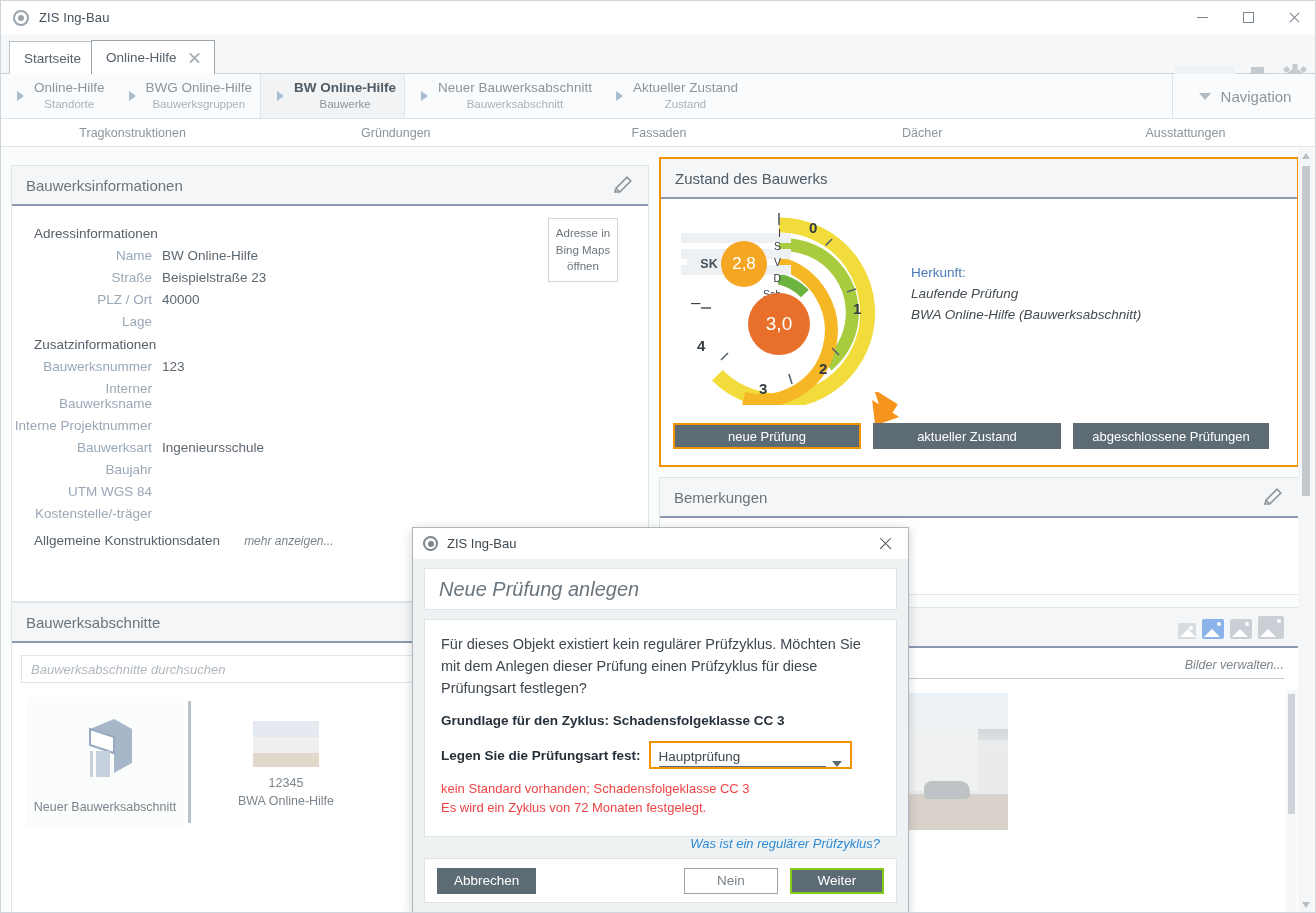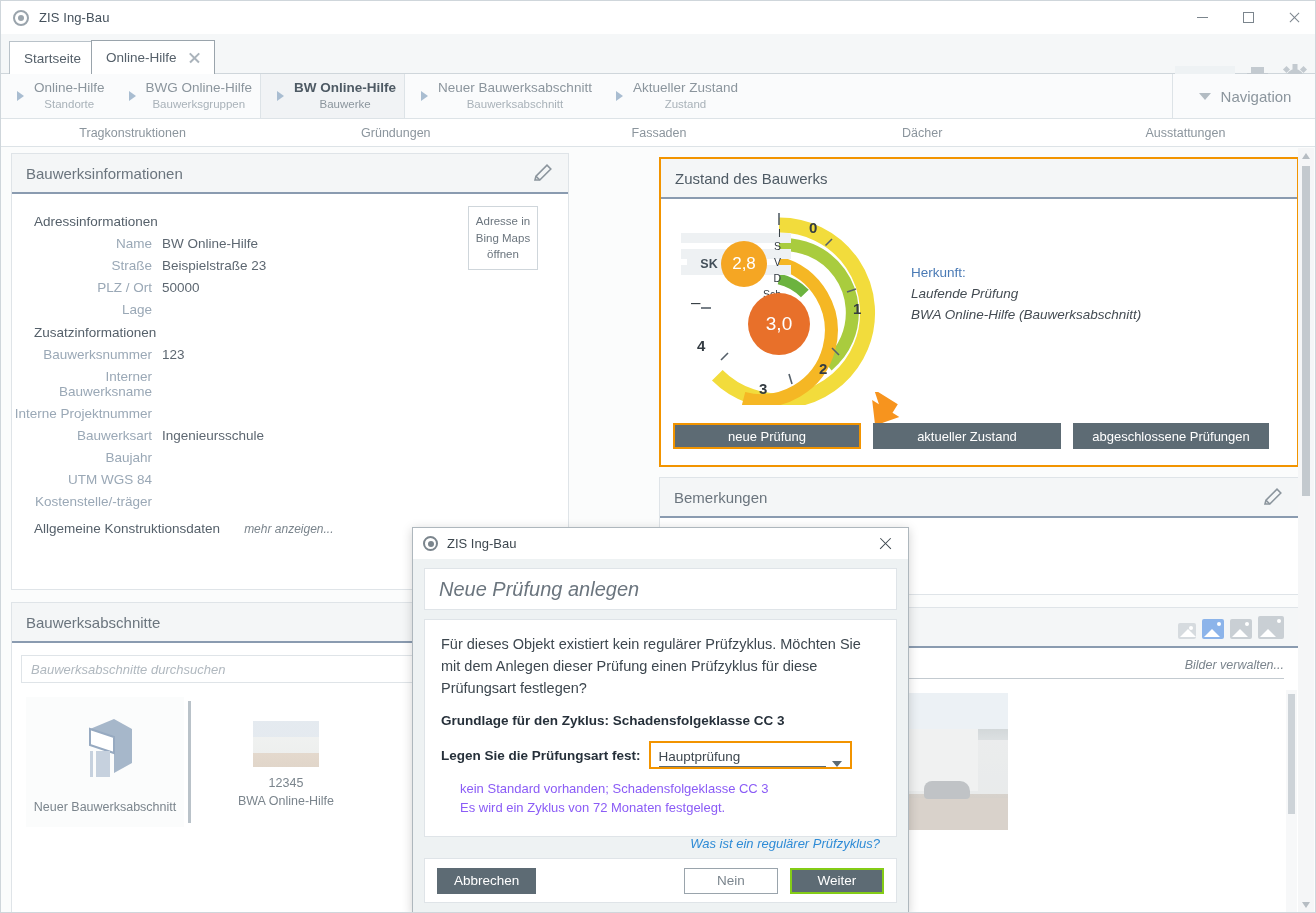--- a/index.html
+++ b/index.html
@@ -137,21 +137,21 @@
     position: absolute; background: #ffffff; border: 1px solid #dfe4e8;
   }
   .card-head {
     height: 40px; background: #f4f6f7; border-bottom: 2px solid #8a9bb0;
     display: flex; align-items: center; padding: 0 14px;
   }
   .card-head .ttl { font-size: 15px; color: #6b757e; flex: 1 1 auto; }
   .pencil { width: 22px; height: 22px; position: relative; }
 
   
-  #card-info { left: 10px; top: 6px; width: 558px; height: 437px; }
+  #card-info { left: 10px; top: 18px; width: 638px; height: 437px; }
   .info-body { padding: 12px 0 0 0; position: relative; height: 395px; }
   .info-grp { font-size: 13.5px; color: #55606a; margin: 8px 0 4px 22px; }
   .row { display: flex; align-items: baseline; margin: 7px 0; }
   .row .lbl {
     width: 150px; text-align: right; font-size: 13.5px; color: #9aa8b6; padding-right: 10px;
   }
   .row .val { font-size: 13.5px; color: #5d6771; }
   .bingbox {
     position: absolute; right: 30px; top: 12px; width: 70px; height: 64px;
     border: 1px solid #cfd6db; background: #ffffff;
@@ -332,21 +332,21 @@
   .mb-arow .lab { font-size: 13.5px; color: #26303a; font-weight: bold; }
   .mb-select {
     border: 2px solid #f29400; height: 28px; width: 203px;
     display: flex; align-items: flex-end; padding: 0 8px; background: #ffffff;
   }
   .mb-select .sv { flex: 1 1 auto; font-size: 13.5px; color: #3d474f; border-bottom: 1px solid #5d6b74; padding-bottom: 2px; }
   .mb-select .cv {
     width: 0; height: 0; border-top: 6px solid #5d6b74;
     border-left: 5px solid transparent; border-right: 5px solid transparent; margin-left: 6px;
   }
-  .mb-note { margin-top: 11px; font-size: 13px; color: #8b5cf6; line-height: 1.45; margin-left: 19px; }
+  .mb-note { margin-top: 11px; font-size: 13px; color: #ef4444; line-height: 1.45; }
   .mb-link { margin-top: 18px; text-align: right; font-size: 13px; color: #2e8bd6; font-style: italic; }
 
   .modal-foot {
     position: absolute; left: 11px; right: 11px; bottom: 10px; height: 45px;
     background: #ffffff; border: 1px solid #dfe4e8;
     display: flex; align-items: center; padding: 0 12px;
   }
   .mbtn {
     height: 26px; display: flex; align-items: center; justify-content: center;
     font-size: 13.5px; padding: 0 16px;
@@ -486,21 +486,21 @@
         <div class="row">
           <div class="lbl">Name</div>
           <div class="val">BW Online-Hilfe</div>
         </div>
         <div class="row">
           <div class="lbl">Straße</div>
           <div class="val">Beispielstraße 23</div>
         </div>
         <div class="row">
           <div class="lbl">PLZ / Ort</div>
-          <div class="val">50000</div>
+          <div class="val">40000</div>
         </div>
         <div class="row">
           <div class="lbl">Lage</div>
           <div class="val"></div>
         </div>
 
         <div class="info-grp">Zusatzinformationen</div>
 
         <div class="row">
           <div class="lbl">Bauwerksnummer</div>

